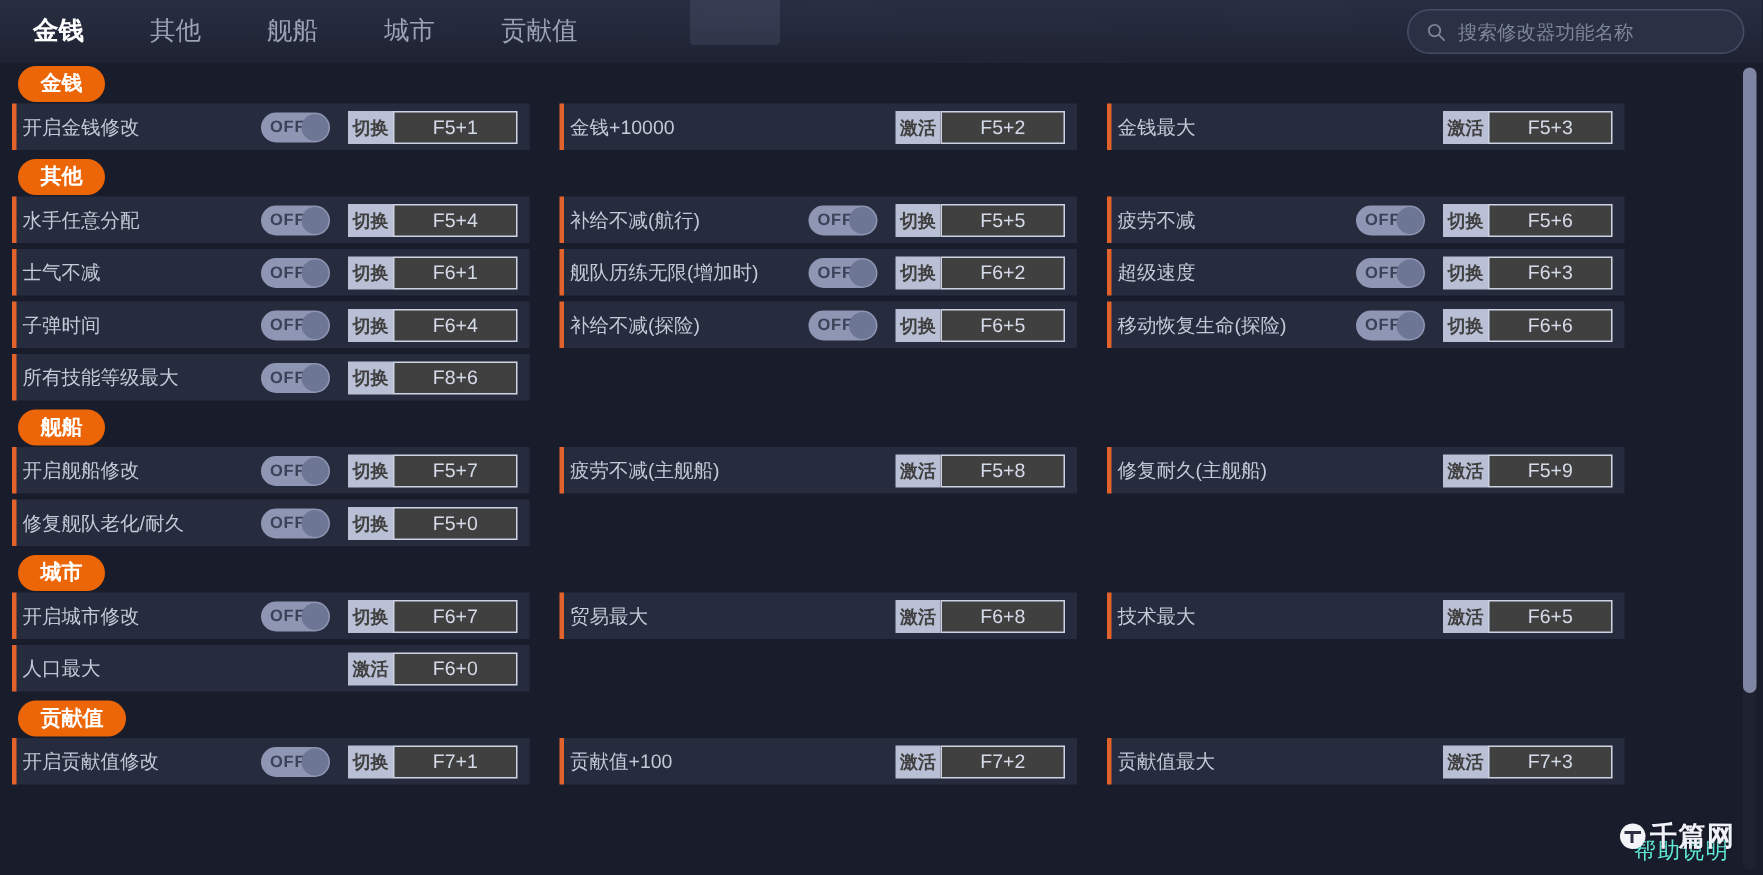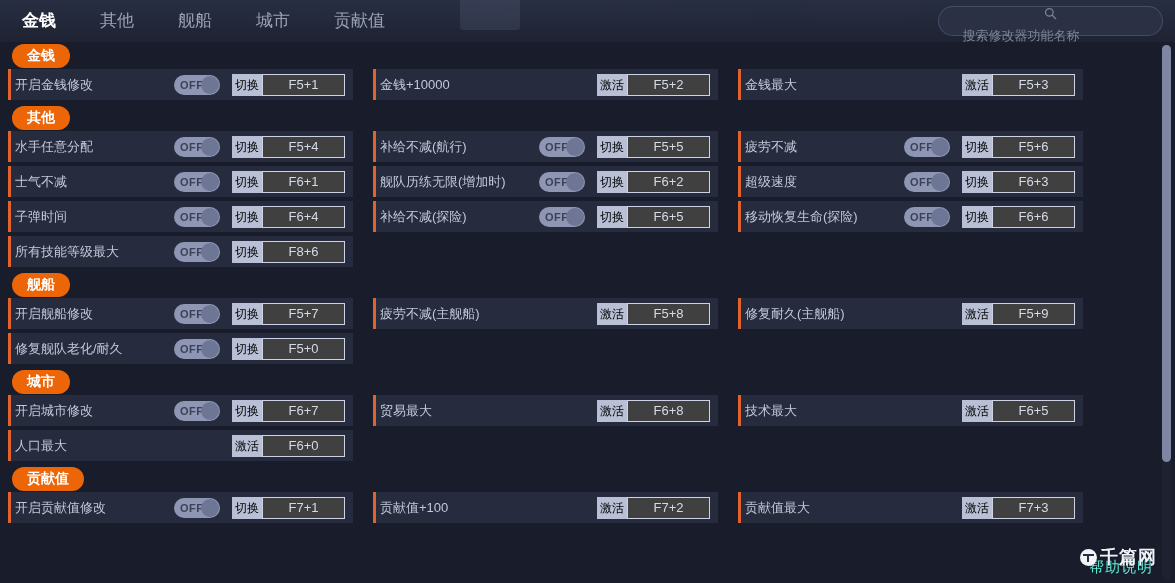--- a/index.html
+++ b/index.html
@@ -38,21 +38,21 @@
   .tab {
     font-size:17px; color:#9aa2b6; padding:0 22px; line-height:42px;
     cursor:pointer; white-space:nowrap;
   }
   .tab.active { color:#ffffff; font-weight:bold; }
 
   #search-box {
     position:absolute; right:12px; top:6px; width:225px; height:30px;
     border-radius:15px; background:rgba(45,50,70,.85);
     border:1px solid rgba(120,130,160,.35);
-    display:flex; align-items:center; padding:0 12px; gap:8px; z-index:3;flex-direction:column;
+    display:flex; align-items:center; padding:0 12px; gap:8px; z-index:3;
   }
   #search-icon { width:13px; height:13px; flex:0 0 auto; opacity:.65; }
   #search-input {
     background:transparent; border:0; outline:none; flex:1;
     color:#c6cbda; font-size:13px;
     font-family:"Liberation Sans","DejaVu Sans",sans-serif;
   }
   #search-input::placeholder { color:#7e8699; }
 
   
@@ -92,23 +92,23 @@
   }
   .toggle .txt {
     position:absolute; left:6px; top:0; line-height:20px;
     font-size:11px; font-weight:bold; color:#3b4258; letter-spacing:.5px;
   }
   .toggle .knob {
     position:absolute; right:1px; top:1px; width:18px; height:18px;
     border-radius:9px; background:#6e7695;
   }
   .mode {
-    height:22px; line-height:22px; font-size:12px; color:#000000;
+    height:22px; line-height:22px; font-size:12px; color:#404040;
     background:#b9c0d6; padding:0 3px; flex:0 0 auto; cursor:pointer;
-    font-weight:normal;
+    font-weight:bold;
   }
   .hotkey {
     height:22px; line-height:20px; min-width:83px; text-align:center;
     border:1px solid #cdd3e4; background:#404040;
     font-size:13px; color:#d5dae8; padding:0 8px; flex:0 0 auto;
     cursor:pointer;
   }
 
   
   #scrollbar {

